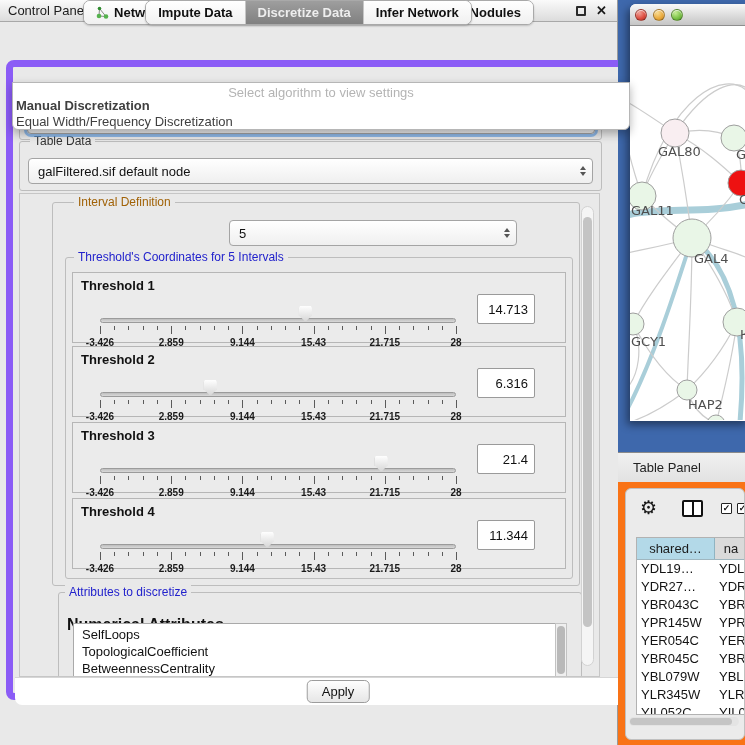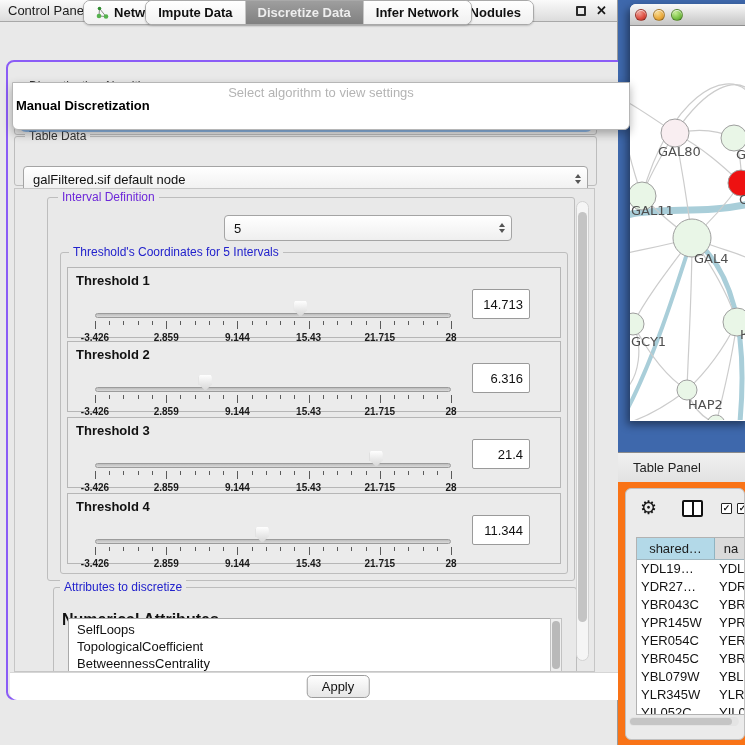--- a/index.html
+++ b/index.html
@@ -13,34 +13,34 @@
   .close-btn{position:absolute;right:10px;top:0;height:22px;line-height:21px;font-weight:bold;font-size:13px;color:#1a1a1a;}
   .tabrow{position:absolute;left:0;width:100%;display:flex;justify-content:center;}
   #top-tabs{top:26px;}
   #bottom-tabs{top:703px;}
   .seg-group{display:flex;border:1px solid #a9a9a9;border-radius:7px;overflow:hidden;background:#fcfcfc;box-shadow:0 1px 2px rgba(0,0,0,.18);}
   .seg-tab{display:flex;align-items:center;gap:5px;padding:4px 12px;font-size:13px;font-weight:bold;color:#111;
     background:linear-gradient(#ffffff,#f0f0f0);border-left:1px solid #c6c6c6;}
   .seg-tab:first-child{border-left:none;}
   .seg-tab.sel{background:linear-gradient(#9e9e9e,#808080);color:#eeeeee;justify-content:center;}
   .cp-outer{position:absolute;left:6px;top:60px;width:664px;height:640px;background:#e9e9e9;
-    border:2px solid #8b5cf6;border-radius:8px;}
+    border:7px solid #8b5cf6;border-radius:8px;}
   .grp{position:absolute;border:1px solid #bdbdbd;border-radius:3px;}
   .grp-title{position:absolute;top:-8px;left:10px;background:#e9e9e9;padding:0 4px;font-size:12px;color:#333;white-space:nowrap;}
   .combo{position:absolute;background:linear-gradient(#ffffff,#efefef);border:1px solid #a4a4a4;border-radius:4px;
     font-size:13px;color:#111;display:flex;align-items:center;padding:0 9px;}
   .stepper{position:absolute;right:6px;top:50%;transform:translateY(-50%);display:flex;flex-direction:column;gap:2px;}
   .arr-up{width:0;height:0;border-left:3.5px solid transparent;border-right:3.5px solid transparent;border-bottom:4px solid #555;}
   .arr-dn{width:0;height:0;border-left:3.5px solid transparent;border-right:3.5px solid transparent;border-top:4px solid #555;}
   .algo-combo{left:14px;top:40px;width:568px;height:27px;box-shadow:0 0 0 3px rgba(96,158,229,.65);z-index:1;}
   
   .popup{position:absolute;left:12px;top:82px;width:618px;height:48px;background:#ffffff;border:1px solid #b6b6b6;
     border-radius:0 0 6px 6px;box-shadow:0 4px 10px rgba(0,0,0,.3);z-index:30;font-size:13px;}
   .popup .ph{text-align:center;color:#b4b4b4;padding-top:2px;height:15px;line-height:15px;}
-  .popup .opt{padding-left:3px;height:16px;line-height:16px;color:#000000;white-space:nowrap;}
+  .popup .opt{padding-left:3px;height:16px;line-height:16px;color:#404040;white-space:nowrap;}
   .popup .opt.b{font-weight:bold;}
   
   .viewport{position:absolute;left:6px;top:126px;width:581px;height:484px;border:1px solid #c6c6c6;background:#e9e9e9;overflow:hidden;}
   .grp-interval{left:32px;top:8px;width:528px;height:384px;}
   .noi-label{position:absolute;left:18px;top:23px;width:150px;text-align:right;font-size:13px;font-weight:bold;color:#111;}
   .noi-combo{left:176px;top:17px;width:288px;height:26px;}
   .grp-thresh{left:12px;top:54px;width:508px;height:322px;}
   .threshold-box{position:absolute;left:6px;width:494px;height:71px;border:1px solid #b6b6b6;background:#ebebeb;}
   .th-label{position:absolute;left:8px;top:5px;font-size:13px;font-weight:bold;color:#111;}
   .th-slider{position:absolute;left:20px;top:28px;width:372px;height:42px;}
@@ -146,32 +146,32 @@
     </div>
     <div class="combo algo-combo">
       <span class="stepper">
           <i class="arr-up"></i>
           <i class="arr-dn"></i>
         </span>
     </div>
 
     <div class="grp" style="left:6px;top:74px;width:583px;height:50px;">
       <span class="grp-title">Table Data</span>
-      <div class="combo" style="left:8px;top:29px;width:565px;height:26px;">
+      <div class="combo" style="left:8px;top:16px;width:565px;height:26px;">
         <span>galFiltered.sif default node</span>
         <span class="stepper">
             <i class="arr-up"></i>
             <i class="arr-dn"></i>
           </span>
       </div>
     </div>
 
     <div class="viewport">
       <div class="grp grp-interval">
-        <span class="grp-title" style="color:#6d28d9;">Interval Definition</span>
+        <span class="grp-title" style="color:#a16207;margin-left:11px;">Interval Definition</span>
         <div class="combo noi-combo">
           <span>5</span>
           <span class="stepper">
               <i class="arr-up"></i>
               <i class="arr-dn"></i>
             </span>
         </div>
         <div class="grp grp-thresh">
           <span class="grp-title" style="color:#2222cc;left:8px;">Threshold's Coordinates for 5 Intervals</span>
           <div id="threshold-stack">
@@ -388,20 +388,21 @@
         </div>
         <div class="seg-tab">
           <span>Infer Network</span>
         </div>
       </div>
   </div>
 
   <div class="popup">
     <div class="ph">Select algorithm to view settings</div>
     <div class="opt b">Manual Discretization</div>
+    <div class="opt">Equal Width/Frequency Discretization</div>
   </div>
 </div>
 
 <div class="right-region">
   <div class="desktop"></div>
   <div class="mac-window">
     <div class="mac-titlebar">
       <span class="light red"></span>
       <span class="light yellow"></span>
       <span class="light green"></span>

